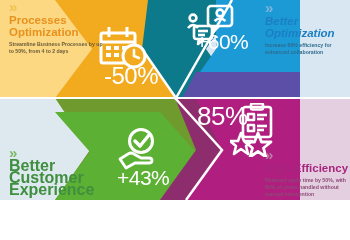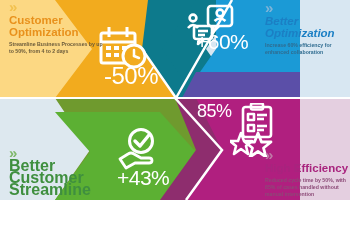--- a/index.html
+++ b/index.html
@@ -47,21 +47,21 @@
   #b-br{left:265px;top:150px;width:84px;}
   #b-br .chev{color:#c07aa8;}
   #b-br .title{color:#a8247e;font-size:11.5px;}
   #b-br .desc{color:#8c4a77;}
 
   
   .pct{position:absolute;color:#ffffff;font-weight:normal;letter-spacing:-0.5px;}
   #p-tl{left:104px;top:62px;font-size:24px;}
   #p-tr{left:196px;top:30px;font-size:21px;}
   #p-bl{left:117px;top:166px;font-size:21px;}
-  #p-br{left:197px;top:101px;font-size:18px;}
+  #p-br{left:197px;top:101px;font-size:26px;}
 
   
   .icon{position:absolute;}
   #i-tl{left:98px;top:25px;}
   #i-tr{left:186px;top:4px;}
   #i-bl{left:118px;top:128px;}
   #i-br{left:230px;top:103px;}
 </style>
 </head>
 <body>
@@ -163,40 +163,40 @@
   </div>
 
   <div class="pct" id="p-tl">-50%</div>
   <div class="pct" id="p-tr">+60%</div>
   <div class="pct" id="p-bl">+43%</div>
   <div class="pct" id="p-br">85%</div>
 
   <div class="block" id="b-tl">
     <div class="chev">»</div>
     <div class="title">
-      <div>Customer</div>
+      <div>Processes</div>
       <div>Optimization</div>
     </div>
     <div class="desc">Streamline Business Processes by up to 50%, from 4 to 2 days</div>
   </div>
 
   <div class="block" id="b-tr">
     <div class="chev">»</div>
     <div class="title">
       <div>Better</div>
       <div>Optimization</div>
     </div>
     <div class="desc">Increase 60% efficiency for enhanced collaboration</div>
   </div>
 
   <div class="block" id="b-bl">
     <div class="chev">»</div>
     <div class="title">
       <div>Better Customer</div>
-      <div>Streamline</div>
+      <div>Experience</div>
     </div>
     <div class="desc">65% respondents agreed BPM improves Customer Satisfaction</div>
   </div>
 
   <div class="block" id="b-br">
     <div class="chev">»</div>
     <div class="title">
       <div>High Efficiency</div>
     </div>
     <div class="desc">Reduced cycle time by 50%, with 85% of cases handled without manual intervention</div>

